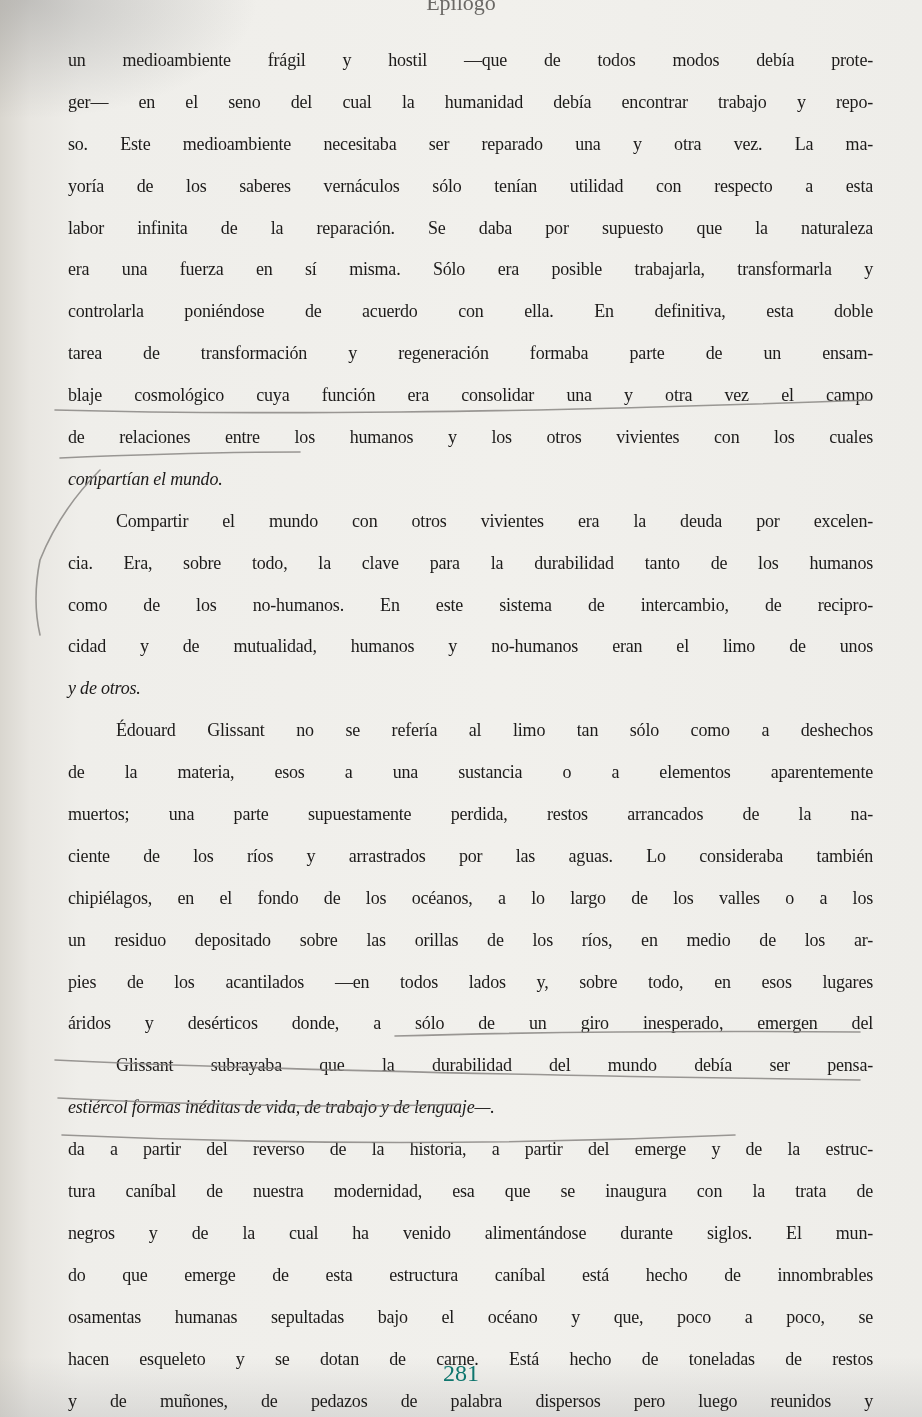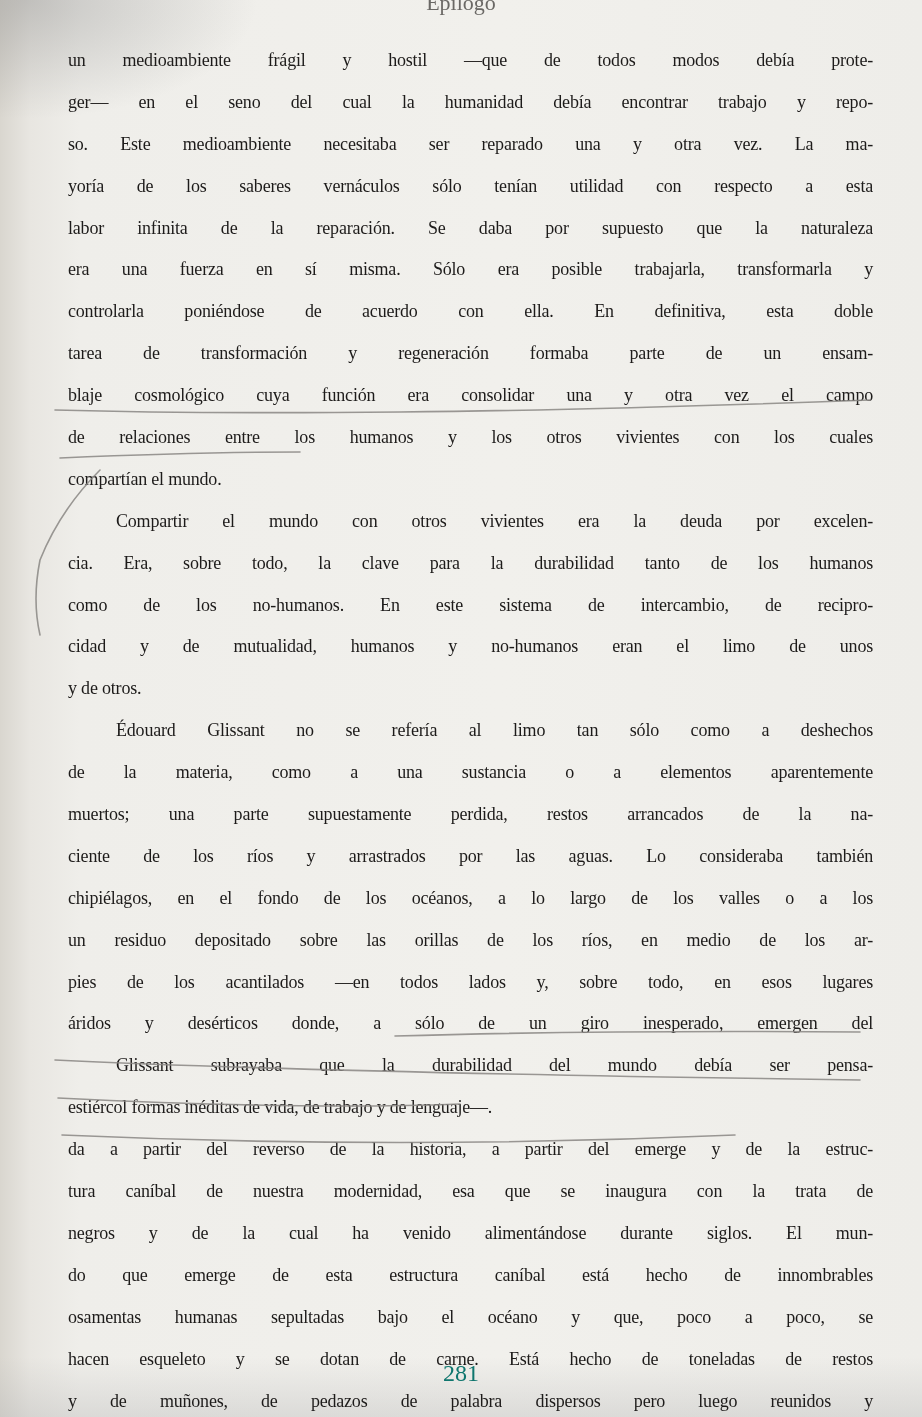--- a/index.html
+++ b/index.html
@@ -16,21 +16,21 @@
     background: linear-gradient(0deg, rgba(180,180,180,0.35), rgba(255,255,255,0)); }
   .running-head { position: absolute; top: -10px; left: 0; width: 922px; text-align: center;
     font-size: 22px; color: #6a6865; }
   .text { position: absolute; left: 55px; top: 40px; width: 818px; }
   .line {
     height: 41.9px; line-height: 41.9px; font-size: 18px;
     white-space: nowrap; text-align: justify; text-align-last: justify;
     letter-spacing: -0.2px;
     margin-left: 13px;
   }
-  .line.last { text-align-last: left; }
+  .line.last { text-align-last: left; font-style: italic; }
   .line.indent { padding-left: 48px; }
   .page-number { position: absolute; top: 1360px; left: 0; width: 922px; text-align: center;
     font-size: 24px; color: #0f766e; }
   .pencil { position: absolute; pointer-events: none; }
 </style>
 </head>
 <body>
 
 <div class="shadow-top"></div>
 <div class="shadow-bottom"></div>
@@ -48,21 +48,21 @@
     <div class="line">tarea de transformación y regeneración formaba parte de un ensam-</div>
     <div class="line">blaje cosmológico cuya función era consolidar una y otra vez el campo</div>
     <div class="line">de relaciones entre los humanos y los otros vivientes con los cuales</div>
     <div class="line last">compartían el mundo.</div>
     <div class="line indent">Compartir el mundo con otros vivientes era la deuda por excelen-</div>
     <div class="line">cia. Era, sobre todo, la clave para la durabilidad tanto de los humanos</div>
     <div class="line">como de los no-humanos. En este sistema de intercambio, de recipro-</div>
     <div class="line">cidad y de mutualidad, humanos y no-humanos eran el limo de unos</div>
     <div class="line last">y de otros.</div>
     <div class="line indent">Édouard Glissant no se refería al limo tan sólo como a deshechos</div>
-    <div class="line">de la materia, como a una sustancia o a elementos aparentemente</div>
+    <div class="line">de la materia, esos a una sustancia o a elementos aparentemente</div>
     <div class="line">muertos; una parte supuestamente perdida, restos arrancados de la na-</div>
     <div class="line">ciente de los ríos y arrastrados por las aguas. Lo consideraba también</div>
     <div class="line">chipiélagos, en el fondo de los océanos, a lo largo de los valles o a los</div>
     <div class="line">un residuo depositado sobre las orillas de los ríos, en medio de los ar-</div>
     <div class="line">pies de los acantilados —en todos lados y, sobre todo, en esos lugares</div>
     <div class="line">áridos y desérticos donde, a sólo de un giro inesperado, emergen del</div>
     <div class="line indent">Glissant subrayaba que la durabilidad del mundo debía ser pensa-</div>
     <div class="line last">estiércol formas inéditas de vida, de trabajo y de lenguaje—.</div>
     <div class="line">da a partir del reverso de la historia, a partir del emerge y de la estruc-</div>
     <div class="line">tura caníbal de nuestra modernidad, esa que se inaugura con la trata de</div>

